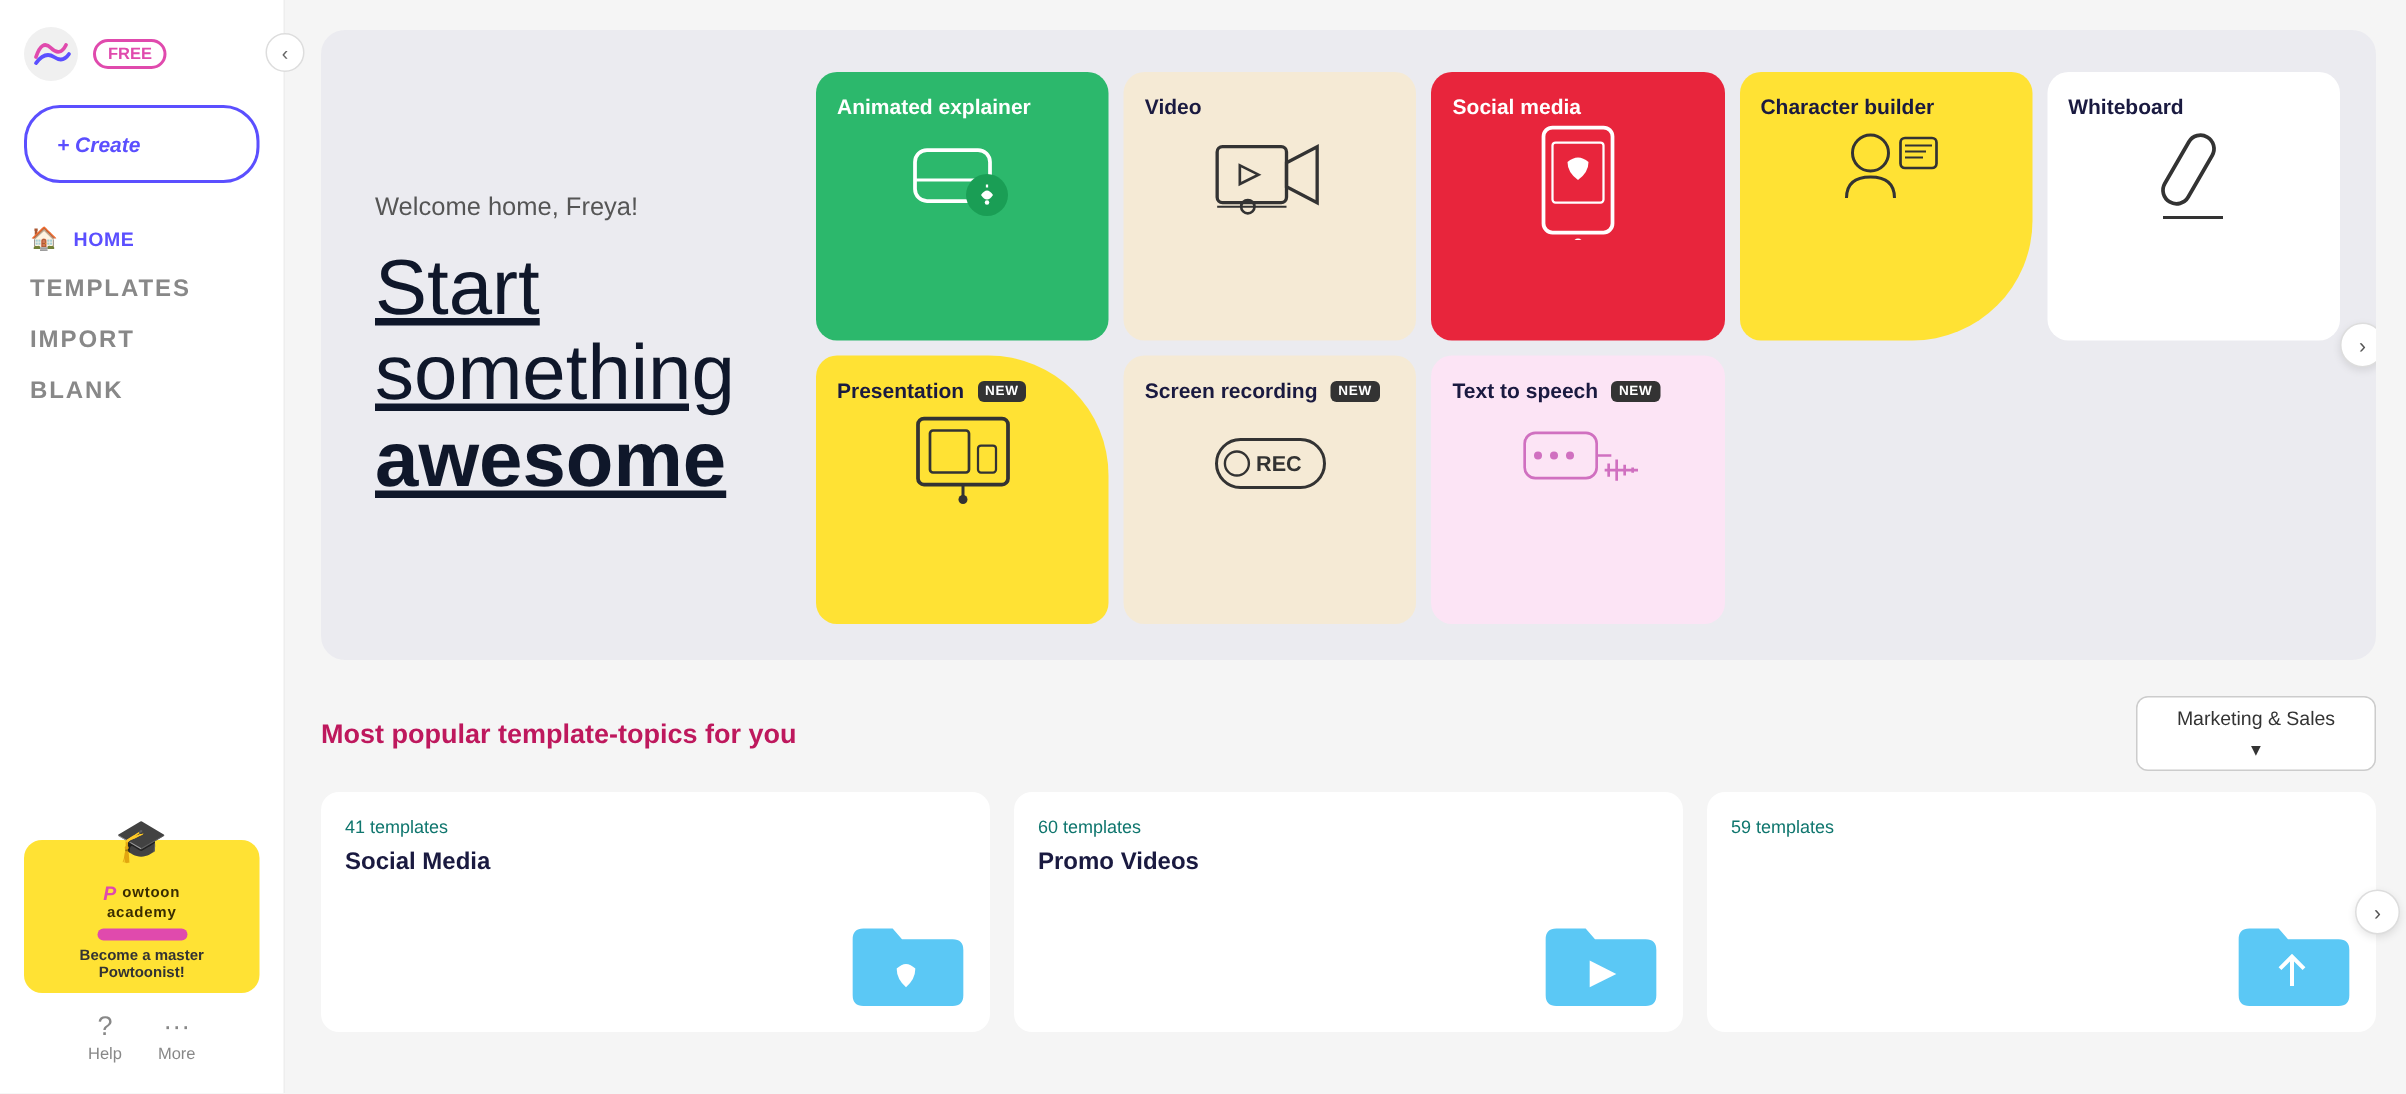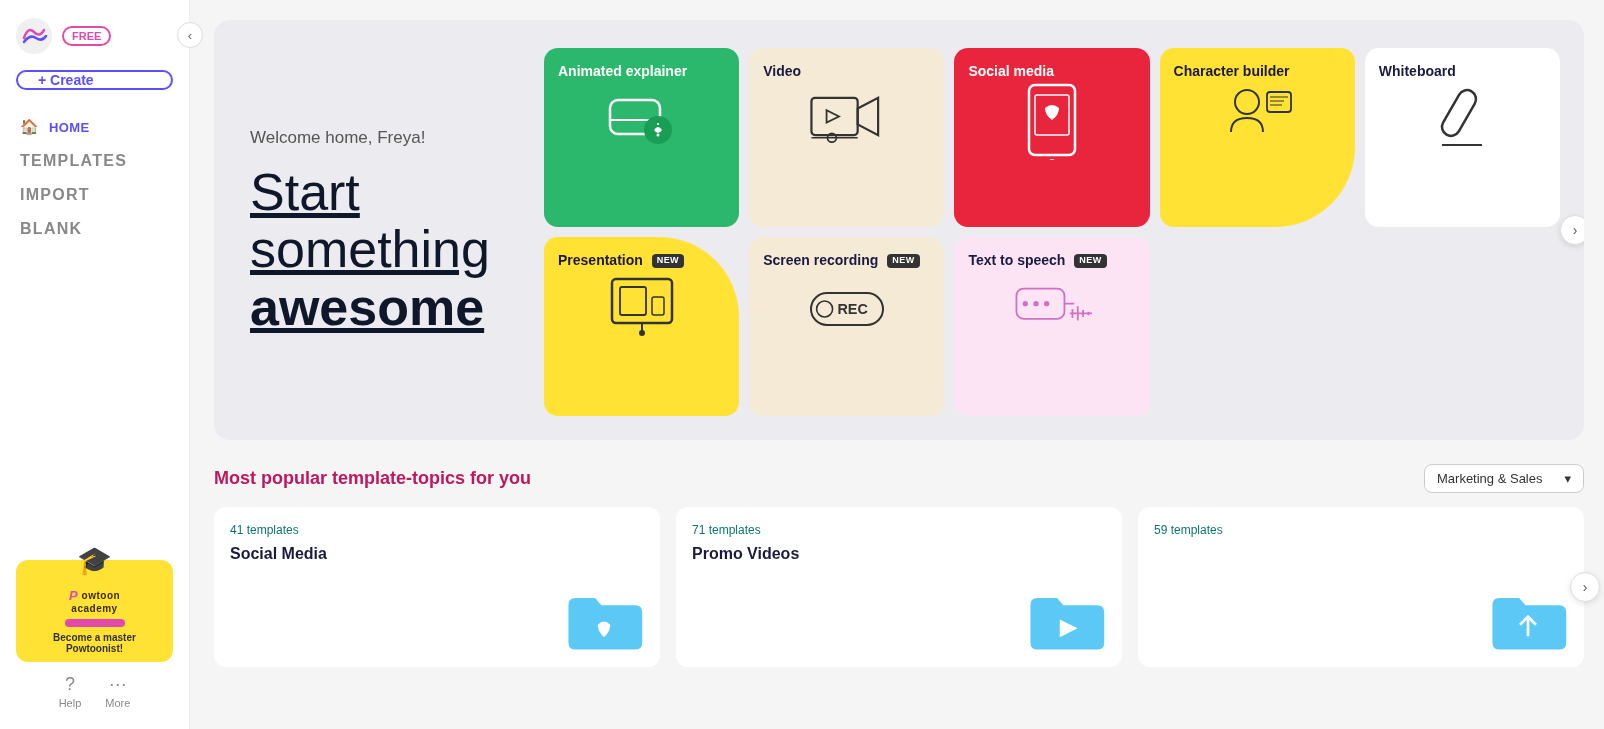--- a/index.html
+++ b/index.html
@@ -50,24 +50,25 @@
       z-index: 20;
     }
     .create-btn {
       margin: 0 16px 20px 16px;
       border: 2px solid #5b4fff;
       border-radius: 24px;
       background: #fff;
       color: #5b4fff;
       font-size: 14px;
       font-weight: bold;
-      padding: 0 20px;
+      padding: 16px 20px;
       cursor: pointer;
       display: flex; align-items: center; gap: 6px;
       width: calc(100% - 32px);
+      font-style: italic;
     }
     .nav-item {
       display: flex; align-items: center; gap: 10px;
       padding: 8px 20px;
       font-size: 13px;
       color: #444;
       cursor: pointer;
       width: 100%;
       font-weight: 500;
       letter-spacing: 0.03em;
@@ -267,20 +268,21 @@
       border: 1px solid #ccc;
       border-radius: 8px;
       padding: 6px 12px;
       font-size: 13px;
       background: #fff;
       color: #333;
       cursor: pointer;
       display: flex; align-items: center; gap: 6px;
       min-width: 160px;
       justify-content: space-between;
+      flex-direction: column;
     }
 
     .template-grid {
       display: grid;
       grid-template-columns: 1fr 1fr 1fr;
       gap: 16px;
       position: relative;
     }
     .template-card {
       background: #fff;
@@ -529,21 +531,21 @@
       <div class="template-name">Social Media</div>
       <div class="template-icon-area">
         <svg class="folder-icon" viewBox="0 0 90 70">
           <path d="M5 20 Q5 12 13 12 L35 12 L42 20 L80 20 Q88 20 88 28 L88 62 Q88 70 80 70 L13 70 Q5 70 5 62Z" fill="#5bc8f5"></path>
           <path d="M38 42 Q45 35 52 42 Q52 50 45 56 Q38 50 38 42Z" fill="white"></path>
         </svg>
       </div>
     </div>
 
     <div class="template-card">
-      <div class="template-count">71 templates</div>
+      <div class="template-count">60 templates</div>
       <div class="template-name">Promo Videos</div>
       <div class="template-icon-area">
         <svg class="folder-icon" viewBox="0 0 90 70">
           <path d="M5 20 Q5 12 13 12 L35 12 L42 20 L80 20 Q88 20 88 28 L88 62 Q88 70 80 70 L13 70 Q5 70 5 62Z" fill="#5bc8f5"></path>
           <polygon points="38,36 38,56 58,46" fill="white"></polygon>
         </svg>
       </div>
     </div>
 
     <div class="template-card">

